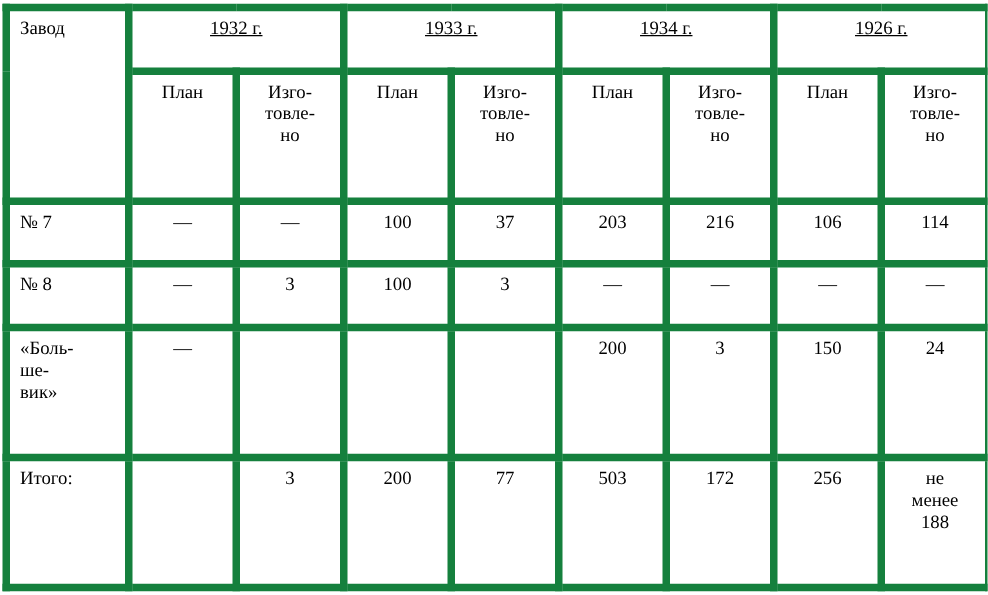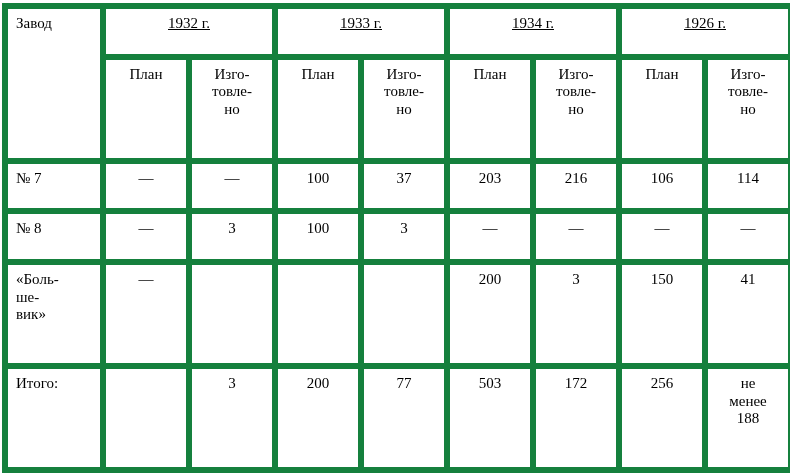--- a/index.html
+++ b/index.html
@@ -147,21 +147,21 @@
         <td class="c-plant row-plant-label">«Боль-
 ше-
 вик»</td>
         <td class="c-num">—</td>
         <td class="c-num"></td>
         <td class="c-num"></td>
         <td class="c-num"></td>
         <td class="c-num">200</td>
         <td class="c-num">3</td>
         <td class="c-num">150</td>
-        <td class="c-num">41</td>
+        <td class="c-num">24</td>
       </tr>
 
       <tr>
         <td class="c-plant row-plant-label">Итого:</td>
         <td class="c-num"></td>
         <td class="c-num">3</td>
         <td class="c-num">200</td>
         <td class="c-num">77</td>
         <td class="c-num">503</td>
         <td class="c-num">172</td>

